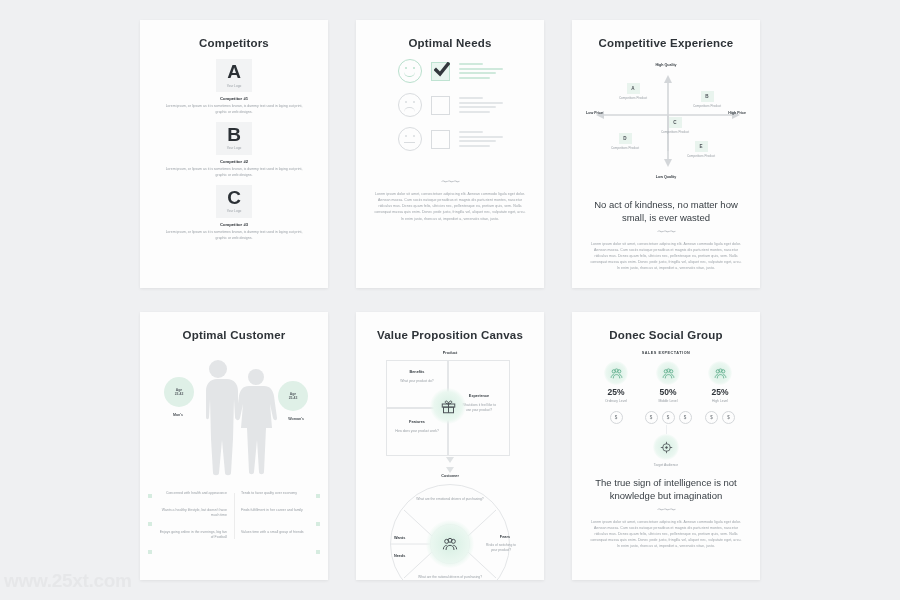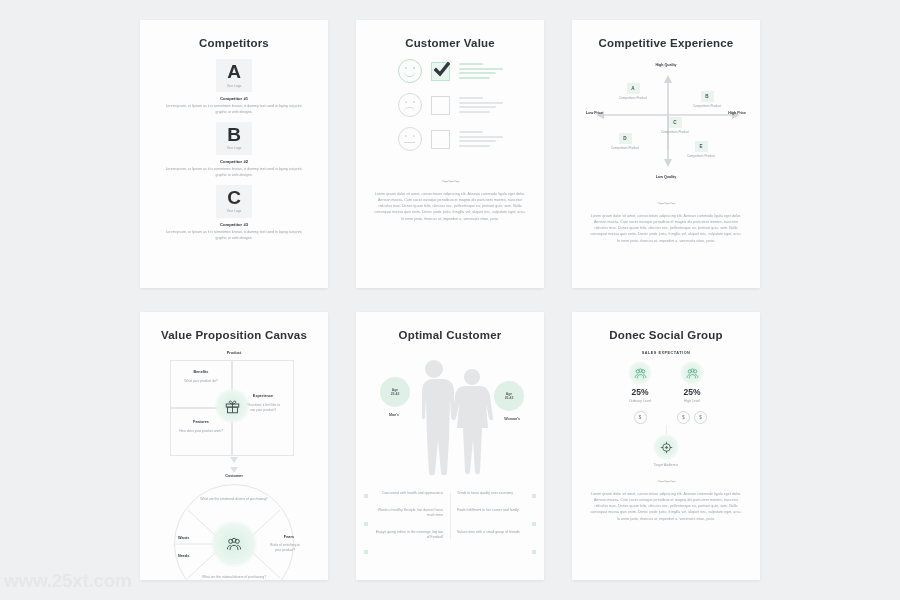--- a/index.html
+++ b/index.html
@@ -113,21 +113,21 @@
   .glow{
     position:absolute;border-radius:50%;
     background:radial-gradient(circle,#d7efe3 0%,#eaf7f0 55%,rgba(255,255,255,0) 72%);
     display:flex;align-items:center;justify-content:center;
   }
   .donut{position:absolute;border-radius:50%;border:1px solid #e4e6e8;box-sizing:border-box;}
 
   
   .sales-cap{font-size:3.8px;font-weight:bold;color:#3a4046;text-align:center;
              letter-spacing:.5px;margin:4px 0 6px;}
-  .levels{display:flex;justify-content:center;align-items:flex-start;margin:0 2px;}
+  .levels{display:flex;justify-content:flex-end;align-items:flex-start;margin:0 2px;}
   .level{text-align:center;width:52px;}
   .lv-icon{width:24px;height:24px;border-radius:50%;margin:0 auto 3px;
     background:radial-gradient(circle,#d7efe3 0%,#ebf7f1 58%,rgba(255,255,255,0) 74%);
     display:flex;align-items:center;justify-content:center;}
   .pct{font-size:8.5px;font-weight:bold;color:#2e3338;line-height:1;}
   .lvl-name{font-size:3.4px;color:#9aa0a6;margin-top:2.5px;}
   .coins{display:flex;justify-content:center;gap:4px;margin-top:8px;}
   .coin{width:11px;height:11px;border-radius:50%;border:1px solid #d4d7da;
         display:flex;align-items:center;justify-content:center;
         font-size:4.5px;color:#6d7378;}
@@ -174,21 +174,21 @@
       <div class="logo-box">
         <div class="logo-letter">C</div>
         <div class="logo-sub">Your Logo</div>
       </div>
       <div class="comp-name">Competitor #3</div>
       <div class="comp-desc">Lorem ipsum, or lipsum as it is sometimes known, is dummy text used in laying out print, graphic or web designs.</div>
     </div>
   </div>
 
   <div class="card">
-    <div class="card-title">Customer Value</div>
+    <div class="card-title">Optimal Needs</div>
 
     <div class="needs-wrap">
       <div class="need-row">
         <div class="face good">
           <span class="eye l"></span>
             <span class="eye r"></span>
             <span class="mouth"></span>
         </div>
         <div class="chkbox on">
           <svg class="tick" viewBox="0 0 16 16">
@@ -277,22 +277,67 @@
         <div class="chip">D</div>
         <div class="plbl">Competitors Product</div>
       </div>
       <div class="prod" style="left:98px;top:82px">
         <div class="chip">E</div>
         <div class="plbl">Competitors Product</div>
       </div>
     </div>
 
     <div style="margin-top:20px">
+      <div class="quote">No act of kindness, no matter how small, is ever wasted</div>
       <div class="squiggle">〜〜〜</div>
       <div class="body-text">Lorem ipsum dolor sit amet, consectetuer adipiscing elit. Aenean commodo ligula eget dolor. Aenean massa. Cum sociis natoque penatibus et magnis dis parturient montes, nascetur ridiculus mus. Donec quam felis, ultricies nec, pellentesque eu, pretium quis, sem. Nulla consequat massa quis enim. Donec pede justo, fringilla vel, aliquet nec, vulputate eget, arcu. In enim justo, rhoncus ut, imperdiet a, venenatis vitae, justo.</div>
+    </div>
+  </div>
+
+  <div class="card">
+    <div class="card-title">Optimal Customer</div>
+
+    <div class="couple">
+      <svg width="164" height="132" viewBox="0 0 164 132" style="position:absolute;left:0;top:0">
+        <g fill="#e3e5e7">
+          <circle cx="66" cy="18" r="9"></circle>
+          <path d="M57 28 h18 c7 0 11 5 11 12 v26 c0 3 -3 3 -3 0 l-1 -18 -1 40 -2 34 c0 3 -6 3 -6 0 l-3 -33 -3 33 c0 3 -6 3 -6 0 l-2 -34 -1 -40 -1 18 c0 3 -3 3 -3 0 v-26 c0 -7 4 -12 11 -12 z"></path>
+          <circle cx="104" cy="26" r="8"></circle>
+          <path d="M96 35 h16 c6 0 9 4 10 10 l3 22 c0 3 -3 3 -4 0 l-3 -14 2 24 h-6 l-2 44 c0 3 -5 3 -5 0 l-2 -32 -3 32 c0 3 -5 3 -5 0 l-2 -44 h-6 l2 -24 -3 14 c-1 3 -4 3 -4 0 l3 -22 c1 -6 4 -10 10 -10 z"></path>
+        </g>
+      </svg>
+
+      <div class="agecircle" style="left:12px;top:26px">
+        <div class="a1">Age</div>
+        <div class="a1">23-42</div>
+      </div>
+      <div class="gender" style="left:21px;top:62px">Man's</div>
+
+      <div class="agecircle" style="right:8px;top:30px">
+        <div class="a1">Age</div>
+        <div class="a1">25-43</div>
+      </div>
+      <div class="gender" style="right:12px;top:66px">Woman's</div>
+    </div>
+
+    <div class="traits">
+      <div class="sep"></div>
+      <div class="dot" style="left:-8px;top:3px"></div>
+      <div class="dot" style="left:-8px;top:31px"></div>
+      <div class="dot" style="left:-8px;top:59px"></div>
+      <div class="dot" style="right:-8px;top:3px"></div>
+      <div class="dot" style="right:-8px;top:31px"></div>
+      <div class="dot" style="right:-8px;top:59px"></div>
+
+      <div class="trait">Concerned with health and appearance</div>
+      <div class="trait right">Tends to favor quality over economy</div>
+      <div class="trait">Wants a healthy lifestyle, but doesn't have much time</div>
+      <div class="trait right">Finds fulfillment in her career and family</div>
+      <div class="trait">Enjoys going online in the evenings, big fan of Football</div>
+      <div class="trait right">Values time with a small group of friends</div>
     </div>
   </div>
 
   <div class="card">
     <div class="card-title">Value Proposition Canvas</div>
 
     <div class="vp">
       <div class="vp-lbl" style="left:50%;transform:translateX(-50%);top:0">Product</div>
 
       <div class="qbox" style="left:18px;top:9px;width:62px;height:48px">
@@ -347,84 +392,57 @@
       <div class="qtitle" style="position:absolute;left:26px;top:185px">Wants</div>
       <div class="qtitle" style="position:absolute;left:26px;top:203px">Needs</div>
       <div class="qtitle" style="position:absolute;right:22px;top:184px">Fears</div>
       <div class="qtext" style="position:absolute;right:16px;top:192px;width:30px">Risks of switching to your product?</div>
       <div class="qtext" style="position:absolute;left:48px;top:146px;width:68px">What are the emotional drivers of purchasing?</div>
       <div class="qtext" style="position:absolute;left:44px;top:224px;width:76px">What are the rational drivers of purchasing?</div>
     </div>
   </div>
 
   <div class="card">
-    <div class="card-title">Optimal Customer</div>
-
-    <div class="couple">
-      <svg width="164" height="132" viewBox="0 0 164 132" style="position:absolute;left:0;top:0">
-        <g fill="#e3e5e7">
-          <circle cx="66" cy="18" r="9"></circle>
-          <path d="M57 28 h18 c7 0 11 5 11 12 v26 c0 3 -3 3 -3 0 l-1 -18 -1 40 -2 34 c0 3 -6 3 -6 0 l-3 -33 -3 33 c0 3 -6 3 -6 0 l-2 -34 -1 -40 -1 18 c0 3 -3 3 -3 0 v-26 c0 -7 4 -12 11 -12 z"></path>
-          <circle cx="104" cy="26" r="8"></circle>
-          <path d="M96 35 h16 c6 0 9 4 10 10 l3 22 c0 3 -3 3 -4 0 l-3 -14 2 24 h-6 l-2 44 c0 3 -5 3 -5 0 l-2 -32 -3 32 c0 3 -5 3 -5 0 l-2 -44 h-6 l2 -24 -3 14 c-1 3 -4 3 -4 0 l3 -22 c1 -6 4 -10 10 -10 z"></path>
-        </g>
-      </svg>
-
-      <div class="agecircle" style="left:12px;top:26px">
-        <div class="a1">Age</div>
-        <div class="a1">23-42</div>
-      </div>
-      <div class="gender" style="left:21px;top:62px">Man's</div>
-
-      <div class="agecircle" style="right:8px;top:30px">
-        <div class="a1">Age</div>
-        <div class="a1">25-43</div>
-      </div>
-      <div class="gender" style="right:12px;top:66px">Woman's</div>
-    </div>
-
-    <div class="traits">
-      <div class="sep"></div>
-      <div class="dot" style="left:-8px;top:3px"></div>
-      <div class="dot" style="left:-8px;top:31px"></div>
-      <div class="dot" style="left:-8px;top:59px"></div>
-      <div class="dot" style="right:-8px;top:3px"></div>
-      <div class="dot" style="right:-8px;top:31px"></div>
-      <div class="dot" style="right:-8px;top:59px"></div>
-
-      <div class="trait">Concerned with health and appearance</div>
-      <div class="trait right">Tends to favor quality over economy</div>
-      <div class="trait">Wants a healthy lifestyle, but doesn't have much time</div>
-      <div class="trait right">Finds fulfillment in her career and family</div>
-      <div class="trait">Enjoys going online in the evenings, big fan of Football</div>
-      <div class="trait right">Values time with a small group of friends</div>
-    </div>
-  </div>
-
-  <div class="card">
     <div class="card-title">Donec Social Group</div>
     <div class="sales-cap">SALES EXPECTATION</div>
 
     <div class="levels">
       <div class="level">
         <div class="lv-icon">
           <svg width="13" height="13" viewBox="0 0 24 24" fill="none" stroke="#5fae8c" stroke-width="1.6">
             <circle cx="7" cy="8" r="3"></circle>
               <circle cx="17" cy="8" r="3"></circle>
               <circle cx="12" cy="6.5" r="3"></circle>
             <path d="M2 20 c0-4 3-6 5-6 M22 20 c0-4 -3-6 -5-6 M6 21 c0-5 3-7 6-7 s6 2 6 7"></path>
           </svg>
         </div>
         <div class="pct">25%</div>
         <div class="lvl-name">Ordinary Level</div>
         <div class="coins">
           <div class="coin">$</div>
         </div>
       </div>
 
+      <div class="level">
+        <div class="lv-icon">
+          <svg width="13" height="13" viewBox="0 0 24 24" fill="none" stroke="#5fae8c" stroke-width="1.6">
+            <circle cx="7" cy="8" r="3"></circle>
+              <circle cx="17" cy="8" r="3"></circle>
+              <circle cx="12" cy="6.5" r="3"></circle>
+            <path d="M2 20 c0-4 3-6 5-6 M22 20 c0-4 -3-6 -5-6 M6 21 c0-5 3-7 6-7 s6 2 6 7"></path>
+          </svg>
+        </div>
+        <div class="pct">50%</div>
+        <div class="lvl-name">Middle Level</div>
+        <div class="coins">
+          <div class="coin">$</div>
+          <div class="coin">$</div>
+          <div class="coin">$</div>
+        </div>
+      </div>
 
       <div class="level">
         <div class="lv-icon">
           <svg width="13" height="13" viewBox="0 0 24 24" fill="none" stroke="#5fae8c" stroke-width="1.6">
             <circle cx="7" cy="8" r="3"></circle>
               <circle cx="17" cy="8" r="3"></circle>
               <circle cx="12" cy="6.5" r="3"></circle>
             <path d="M2 20 c0-4 3-6 5-6 M22 20 c0-4 -3-6 -5-6 M6 21 c0-5 3-7 6-7 s6 2 6 7"></path>
           </svg>
         </div>
@@ -446,20 +464,21 @@
           <line x1="12" y1="1.5" x2="12" y2="6"></line>
             <line x1="12" y1="18" x2="12" y2="22.5"></line>
           <line x1="1.5" y1="12" x2="6" y2="12"></line>
             <line x1="18" y1="12" x2="22.5" y2="12"></line>
         </svg>
       </div>
       <div class="tgt-lbl">Target Audience</div>
     </div>
 
     <div style="margin-top:10px">
+      <div class="quote">The true sign of intelligence is not knowledge but imagination</div>
       <div class="squiggle">〜〜〜</div>
       <div class="body-text">Lorem ipsum dolor sit amet, consectetuer adipiscing elit. Aenean commodo ligula eget dolor. Aenean massa. Cum sociis natoque penatibus et magnis dis parturient montes, nascetur ridiculus mus. Donec quam felis, ultricies nec, pellentesque eu, pretium quis, sem. Nulla consequat massa quis enim. Donec pede justo, fringilla vel, aliquet nec, vulputate eget, arcu. In enim justo, rhoncus ut, imperdiet a, venenatis vitae, justo.</div>
     </div>
   </div>
 
 </div>
 
 <div class="watermark">www.25xt.com</div>
 
 </body></html>

